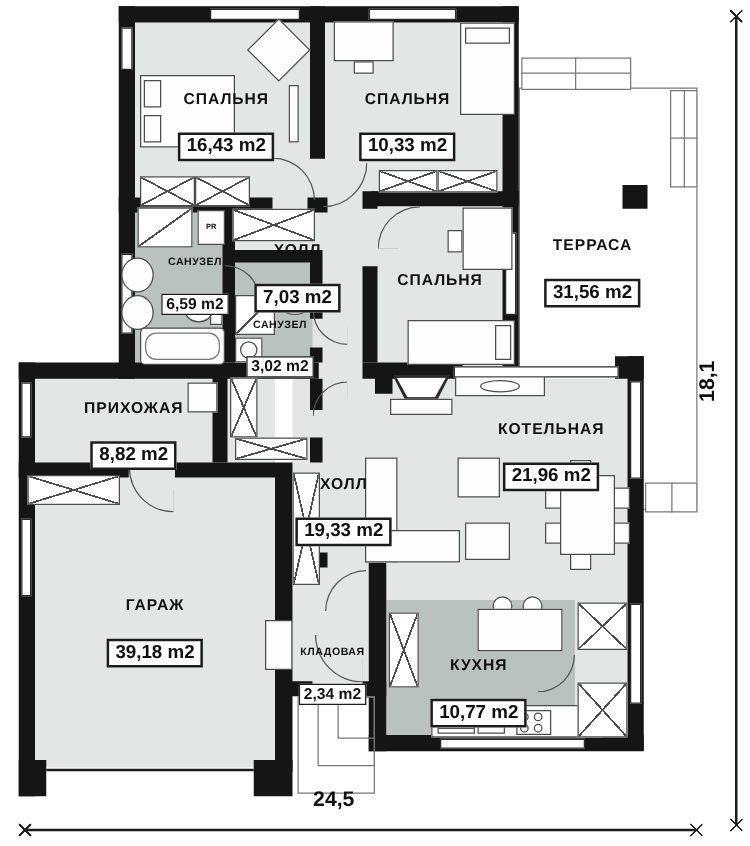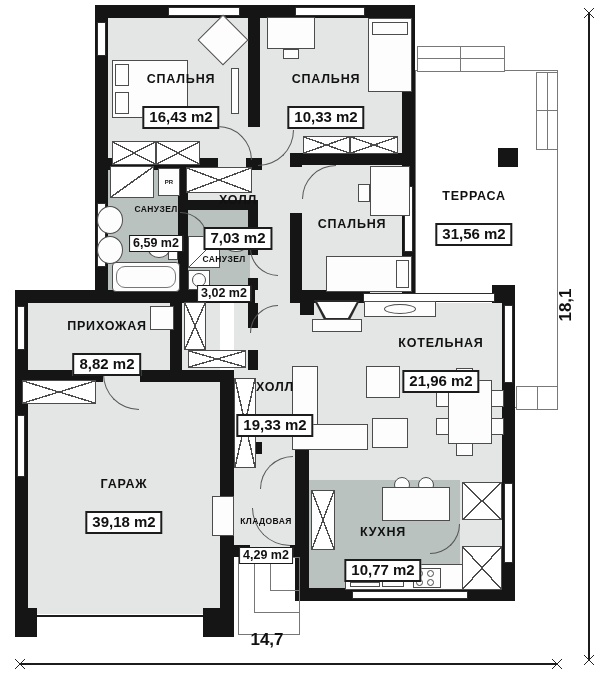--- a/index.html
+++ b/index.html
@@ -242,29 +242,29 @@
   <div class="room-label" style="left:275px;top:380px;">
     <div class="nm">ХОЛЛ</div><br>
     <span class="ar">19,33 m2</span>
   </div>
   <div class="room-label" style="left:124px;top:477px;">
     <div class="nm">ГАРАЖ</div><br>
     <span class="ar">39,18 m2</span>
   </div>
   <div class="room-label sm" style="left:266px;top:517px;">
     <div class="nm">КЛАДОВАЯ</div><br>
-    <span class="ar">4,29 m2</span>
+    <span class="ar">2,34 m2</span>
   </div>
   <div class="room-label" style="left:383px;top:525px;">
     <div class="nm">КУХНЯ</div><br>
     <span class="ar">10,77 m2</span>
   </div>
 
   <div class="abs dimline" style="left:20px;top:663px;width:538px;height:1.5px;"></div>
   <div class="abs cross" style="left:15px;top:659px;width:10px;height:10px;"></div>
   <div class="abs cross" style="left:552px;top:659px;width:10px;height:10px;"></div>
-  <div class="dim-label" style="left:232px;top:630px;width:70px;text-align:center;">14,7</div>
+  <div class="dim-label" style="left:232px;top:630px;width:70px;text-align:center;">24,5</div>
   <div class="abs dimline" style="left:588px;top:12px;width:1.5px;height:648px;"></div>
   <div class="abs cross" style="left:584px;top:8px;width:10px;height:10px;"></div>
   <div class="abs cross" style="left:584px;top:655px;width:10px;height:10px;"></div>
   <div class="dim-label" style="left:544px;top:295px;width:44px;text-align:center;transform:rotate(-90deg);">18,1</div>
 
 </div>
 
 </body></html>

